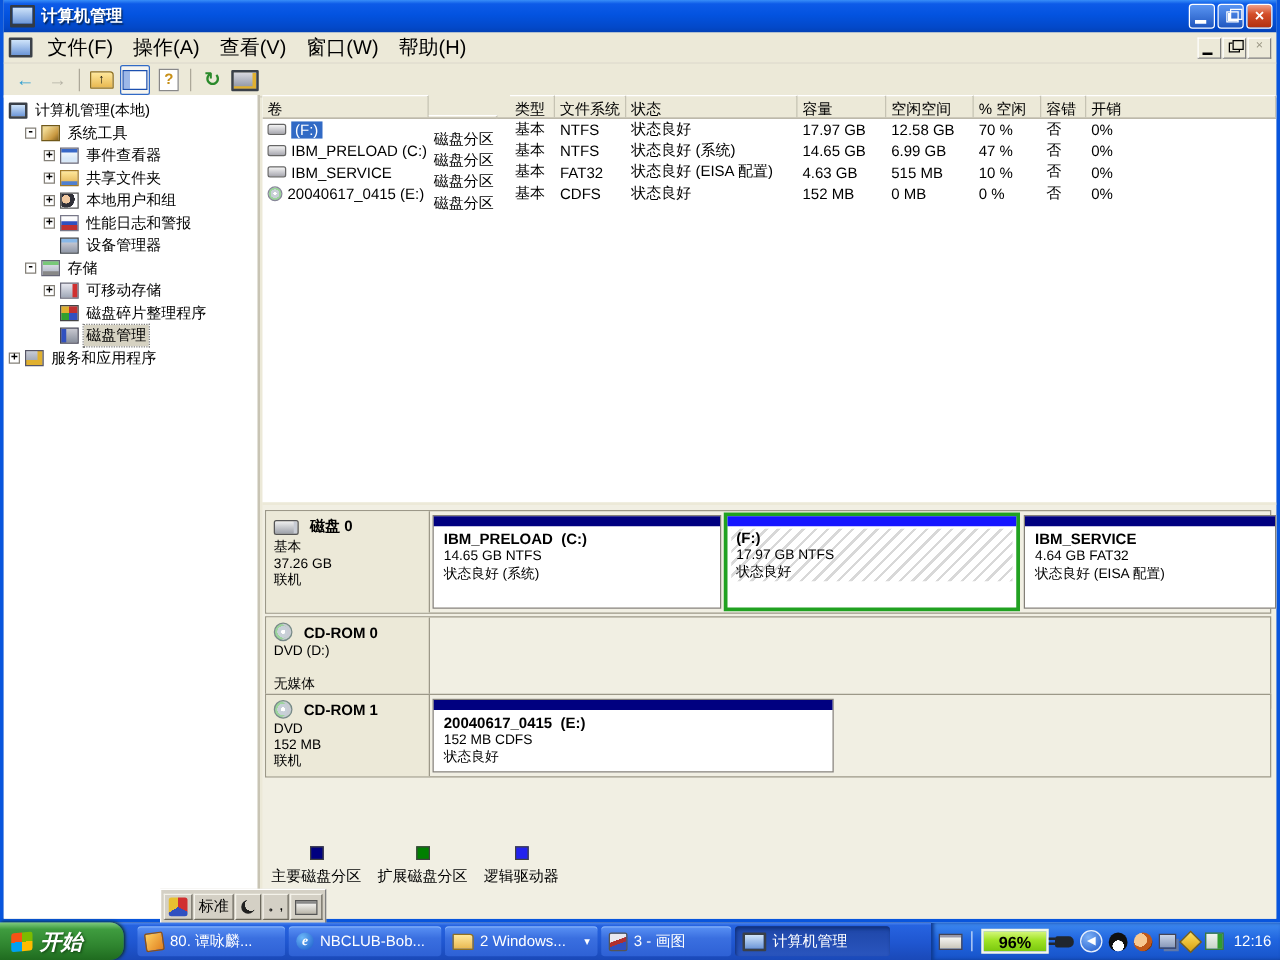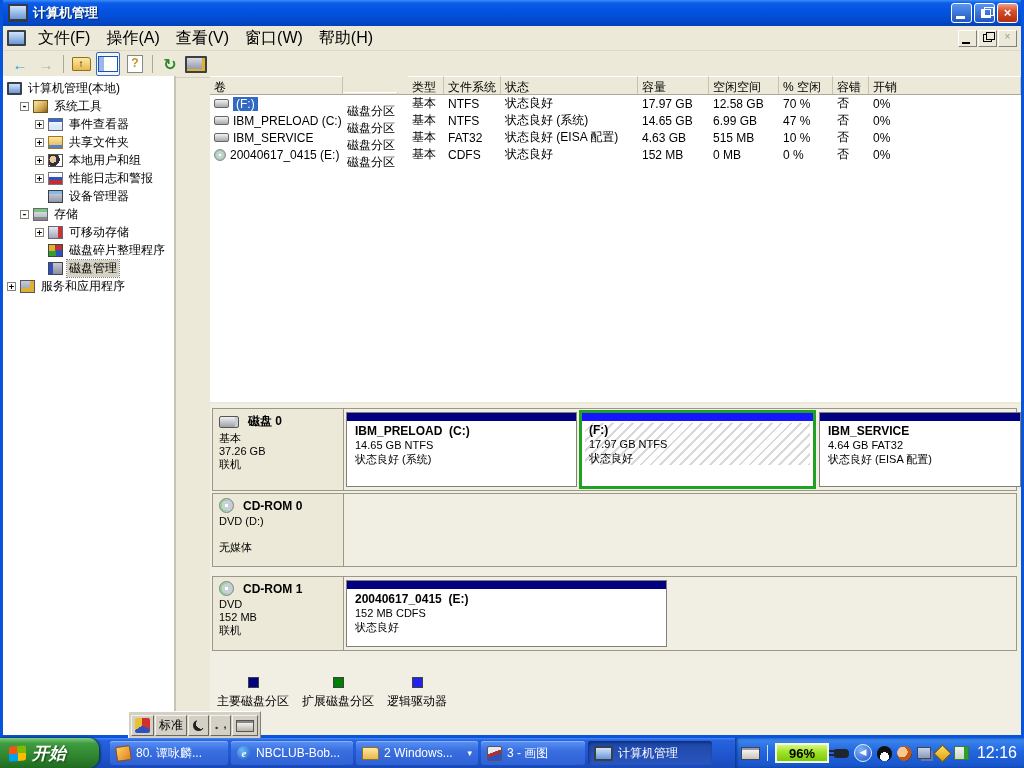--- a/index.html
+++ b/index.html
@@ -37,21 +37,21 @@
   .arrow-fwd{color:#B5B2A5;}
   .tsep{width:1px;height:18px;background:#ACA899;margin:0 2px;}
   .folder-up{width:17px;height:12px;background:linear-gradient(#FFE89C,#E8B850);border:1px solid #907020;border-radius:1px 3px 1px 1px;position:relative;font-size:10px;line-height:11px;text-align:center;color:#000;font-weight:700;}
   .panes-ico{width:18px;height:14px;border:1px solid #1C50B0;background:#fff;box-shadow:inset 5px 0 0 #9CB8E8;}
   .tool.pressed{border:1px solid #316AC5;background:#F6F5EF;border-radius:2px;}
   .help-ico{width:14px;height:16px;border:1px solid #888;background:#fff;color:#C89018;font-size:12px;line-height:15px;text-align:center;font-weight:700;}
   .refresh-ico{color:#2B8A2B;font-size:16px;}
   .tool-pc{width:18px;height:13px;background:linear-gradient(#D8D8E0,#8890A0);border:2px solid #3A4048;border-radius:1px;box-shadow:inset -3px -2px 0 #E0B030;}
   
   .content{position:absolute;left:0;right:0;top:76px;bottom:0;}
-  .tree-pane{position:absolute;left:0;top:0;bottom:0;width:173px;background:#fff;border-right:2px solid #C8C4B4;padding-top:3px;box-sizing:border-box;overflow:hidden;}
+  .tree-pane{position:absolute;left:0;top:0;bottom:0;width:205px;background:#fff;border-right:2px solid #C8C4B4;padding-top:3px;box-sizing:border-box;overflow:hidden;}
   .trow{height:18px;display:flex;align-items:center;gap:4px;font-size:12px;white-space:nowrap;}
   .lv0{padding-left:4px;}.lv1{padding-left:17px;}.lv2{padding-left:32px;}
   .exp{width:9px;height:9px;flex:none;border:1px solid #848078;background:#fff;box-sizing:border-box;
        font:700 9px/7px "DejaVu Sans Mono",monospace;text-align:center;color:#000;}
   .exp-sp{width:9px;flex:none;}
   .ticon{width:15px;height:13px;flex:none;box-sizing:border-box;}
   .tlabel{padding:0 2px;}
   .trow.selected .tlabel{background:#D6D2C2;outline:1px dotted #808080;}
   .i-computer{background:linear-gradient(#CFE4FA,#6C96D8);border:2px solid #3A4048;border-radius:1px;}
   .i-tools{background:linear-gradient(135deg,#F0D890 20%,#C89840 70%,#806020);border:1px solid #705818;}
@@ -74,21 +74,21 @@
   .c5{width:71px;}.c6{width:70px;}.c7{width:54px;}.c8{width:36px;}.c9{flex:1;}
   .vrow{display:flex;height:17px;align-items:center;font-size:12px;}
   .vrow .vc{padding:0 4px;display:flex;align-items:center;gap:4px;}
   .vol-label.sel{background:#316AC5;color:#fff;padding:0 3px;}
   .vicon{width:15px;height:9px;border-radius:2px;background:linear-gradient(#F4F4F4,#A8A8B0);border:1px solid #666;box-sizing:border-box;flex:none;}
   .vicon.cd{width:12px;height:12px;border-radius:50%;border:1px solid #889;
             background:radial-gradient(circle,#fff 0 18%,#C8D0D8 19% 50%,#9CD49C 51% 72%,#B8C0C8 73%);}
   
   .graph-pane{position:absolute;left:207px;right:0;top:326px;bottom:0;background:#F1EFE3;border-top:2px solid #ECE9D8;}
   .drow{position:absolute;left:2px;right:4px;display:flex;border:1px solid #9C9888;background:#F1EFE3;box-sizing:border-box;}
-  .r0{top:4px;height:83px;}.r1{top:89px;height:74px;}.r2{top:172px;height:75px;}
+  .r0{top:4px;height:83px;}.r1{top:89px;height:74px;}.r2{top:151px;height:67px;}
   .dinfo{width:131px;flex:none;background:#ECE9D8;border-right:1px solid #9C9888;padding:4px 6px;box-sizing:border-box;font-size:11px;}
   .dtitle{display:flex;align-items:center;gap:9px;font-weight:700;font-size:12px;margin-bottom:2px;}
   .dline{line-height:13px;min-height:13px;}
   .gicon{width:20px;height:12px;flex:none;border-radius:2px;background:linear-gradient(#F0F0F0,#9CA0A8);border:1px solid #555;box-sizing:border-box;box-shadow:inset -3px 0 0 #C8CCD4;}
   .gicon.cd{width:15px;height:15px;border-radius:50%;border:1px solid #788;
             background:radial-gradient(circle,#fff 0 18%,#C8D0D8 19% 50%,#9CD49C 51% 72%,#B8C0C8 73%);}
   .parts{position:relative;flex:1;}
   .pbox{position:absolute;top:3px;bottom:3px;background:#fff;border:1px solid #848078;box-sizing:border-box;}
   .p-c{left:2px;width:231px;}.p-f{left:235px;width:237px;}.p-svc{left:475px;width:202px;}.p-e{left:2px;width:321px;}
   .pstripe{height:8px;background:#000080;}
@@ -142,21 +142,21 @@
   .plug{width:15px;height:9px;background:#20262E;border-radius:2px 4px 4px 2px;position:relative;flex:none;}
   .plug::before{content:"";position:absolute;left:-5px;top:1px;width:5px;height:2px;background:#20262E;box-shadow:0 4px 0 #20262E;}
   .chevron{width:16px;height:16px;border-radius:50%;background:radial-gradient(circle at 35% 30%,#7FB3F8,#1B55C8);
            border:1px solid #E8F0FC;color:#fff;font-size:9px;line-height:15px;text-align:center;flex:none;}
   .tray-ico{width:15px;height:15px;flex:none;}
   .qq{border-radius:50% 50% 45% 45%;background:radial-gradient(circle at 50% 72%,#fff 0 34%,#101010 35%);}
   .faces{border-radius:50%;background:radial-gradient(circle at 35% 40%,#F8C890 0 40%,#C05818 41% 70%,#803808 71%);}
   .net{background:linear-gradient(#C8D4E8,#8898B8);border:1px solid #445;box-shadow:3px 3px 0 -1px #6078A8;width:12px;height:10px;}
   .msg{background:linear-gradient(135deg,#FFE060,#D8A010);transform:rotate(45deg);width:11px;height:11px;border:1px solid #806008;}
   .media2{background:linear-gradient(#F0F4F0,#C8D4C8);border:1px solid #3A7A3A;box-shadow:inset -4px 0 0 #2F9C2F;width:13px;height:12px;}
-  .clock{color:#fff;font-size:16px;margin-left:3px;white-space:nowrap;}
+  .clock{color:#fff;font-size:12px;margin-left:3px;white-space:nowrap;}
 </style>
 </head>
 <body>
 
 <div class="win">
 
   <div class="titlebar">
     <span class="app-icon"></span>
     <span class="title-text">计算机管理</span>
     <span class="tbtns">

